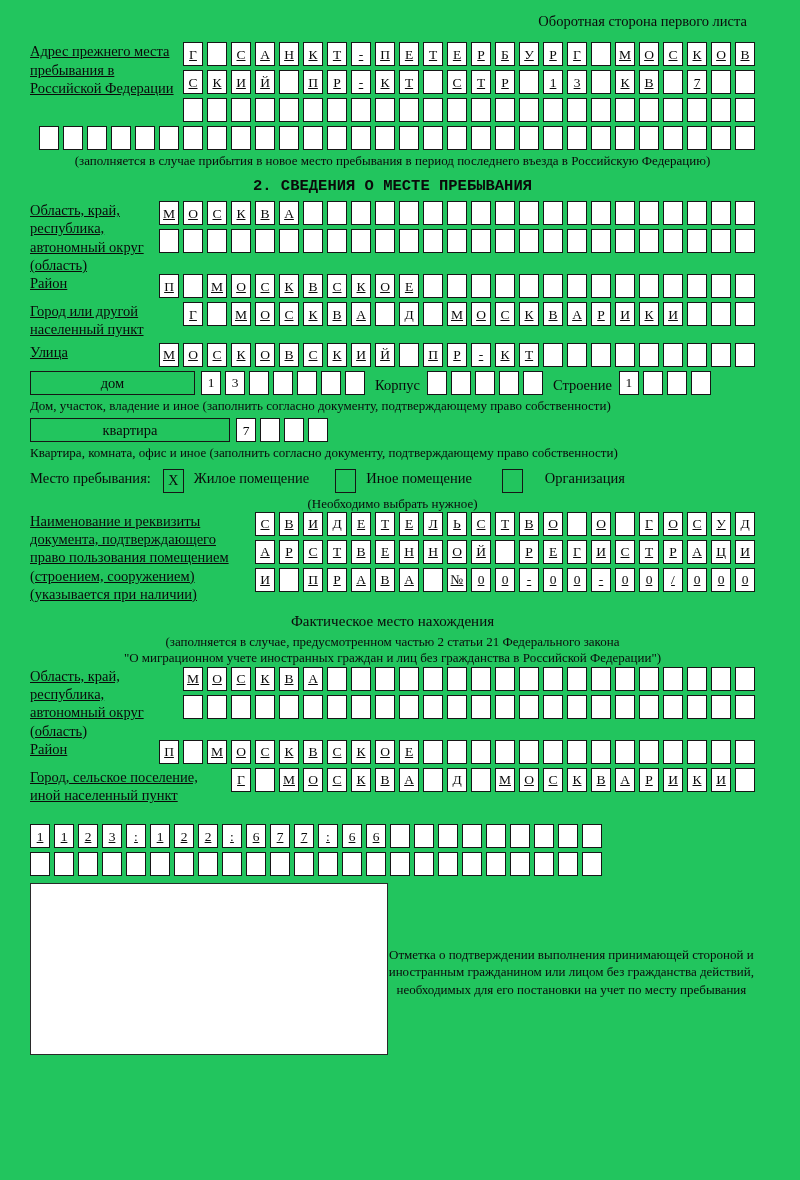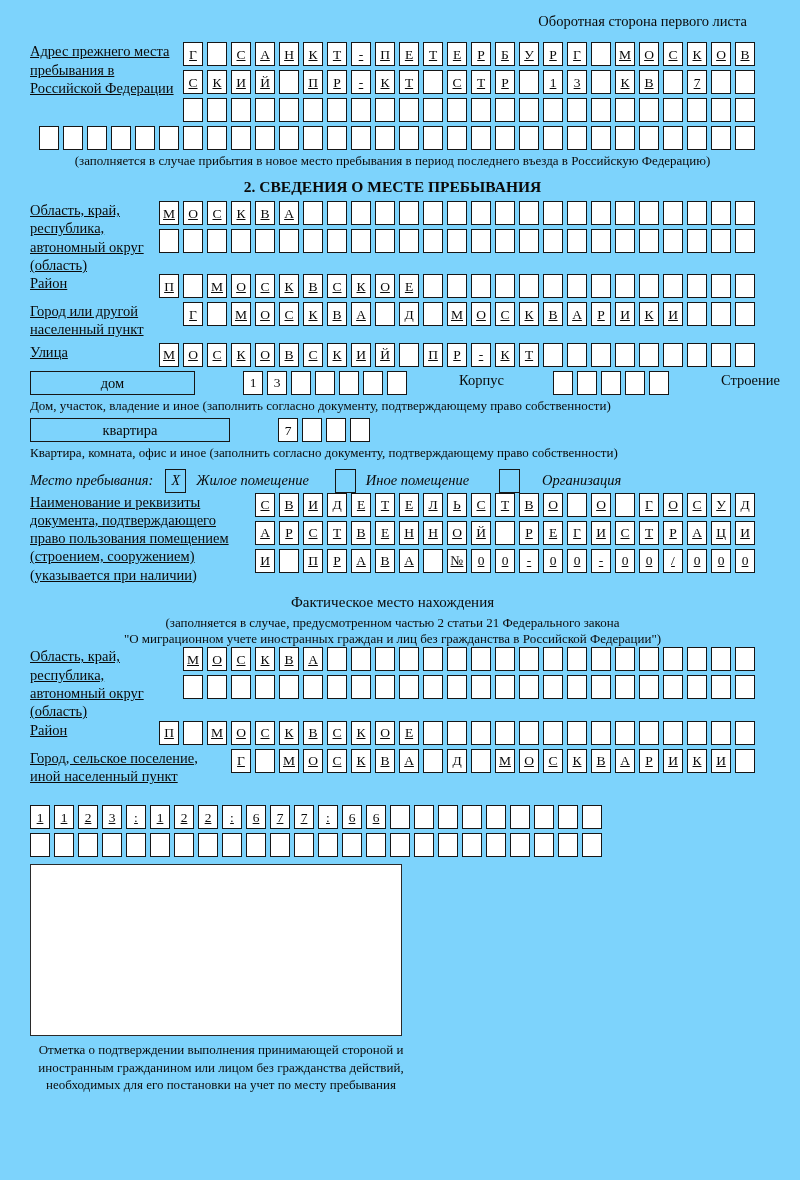--- a/index.html
+++ b/index.html
@@ -2,49 +2,49 @@
 <html><head>
 <meta charset="utf-8">
 <style>
   * { box-sizing: border-box; }
   html,body { margin:0; padding:0; background:#fff; }
   .page {
     width:800px; height:1180px; overflow:hidden;
     padding:12px 45px 0 30px;
     font-family:"Liberation Serif", serif;
     color:#0a0a0a; font-size:14.5px; line-height:1.26;
-    background:#7dd3fc;
+    background:#22c55e;
   }
   .hdr { text-align:right; font-size:14.5px; margin-right:8px; }
   .frow { display:flex; align-items:flex-start;text-decoration:underline; }
   .mt12 { margin-top:12px; } .mt6 { } .mt4 { margin-top:4px; }
   .lbl { flex:1 1 auto; padding-right:6px; }
   .gcol { display:flex; flex-direction:column; gap:4px; flex:0 0 auto; }
   .grid { display:flex; gap:4px; justify-content:flex-end; flex:0 0 auto; }
   .cell {
     width:20px; height:24px; border:1.5px solid #161616;
     display:flex; align-items:center; justify-content:center;
     font-size:13.5px; flex:none; background:#fff;
   }
   .caption { text-align:center; font-size:13px; margin-top:3px; }
-  .sec-title { text-align:center; font-weight:bold; font-size:15.5px; margin:7px 0 5px 0; }
+  .sec-title { text-align:center; font-weight:bold; font-size:15.5px; margin:7px 0 5px 0;font-family:Liberation Mono, monospace; }
   .sub-title { text-align:center; font-weight:normal; font-size:15px; margin:9px 0 3px 0; }
   .widebox {
     border:1.5px solid #161616; height:24px; display:flex; align-items:center;
     justify-content:center; flex:none; font-size:14.5px;
   }
-  .house-row, .apt-row { display:flex; align-items:flex-start;gap:42px; }
+  .house-row, .apt-row { display:flex; align-items:flex-end; }
   .inline-lbl { margin:0 7px 0 10px; flex:none; }
   .gap6 { margin-left:6px; }
-  .stay-row { display:flex; align-items:center; margin-top:7px;font-style:italic; }
+  .stay-row { display:flex; margin-top:7px; }
   .cbox {
     width:21px; height:24px; border:1.5px solid #161616; display:flex; flex:none;
     align-items:center; justify-content:center; font-size:14px; margin:0 10px 0 12px;
   }
-  .stamp-wrap { display:flex; flex-direction:column; align-items:flex-start; margin-top:7px; }
+  .stamp-wrap { display:flex; flex-direction:row; align-items:center; margin-top:7px; }
   .stamp-box { width:372px; height:172px; border:1.5px solid #2a2a2a; background:#fff; }
   .stamp-caption { width:382px; text-align:center; font-size:13px; line-height:1.35; margin-top:5px; }
 </style>
 </head>
 <body>
 
 <div class="page">
 
   <div class="hdr">Оборотная сторона первого листа</div>
 
@@ -361,20 +361,21 @@
 
   <div class="stay-row">
     <span>Место пребывания:</span>
     <span class="cbox">X</span>
     <span>Жилое помещение</span>
     <span class="cbox" style="margin-left:26px"></span>
     <span>Иное помещение</span>
     <span class="cbox" style="margin-left:30px; margin-right:22px"></span>
     <span>Организация</span>
   </div>
+  <div class="caption">(Необходимо выбрать нужное)</div>
 
   <div class="frow mt6">
     <div class="lbl" style="max-width:228px">Наименование и реквизиты документа, подтверждающего право пользования помещением (строением, сооружением) (указывается при наличии)</div>
     <div class="gcol" style="margin-left:auto">
       <div class="grid">
           <span class="cell">С</span>
           <span class="cell">В</span>
           <span class="cell">И</span>
           <span class="cell">Д</span>
           <span class="cell">Е</span>

